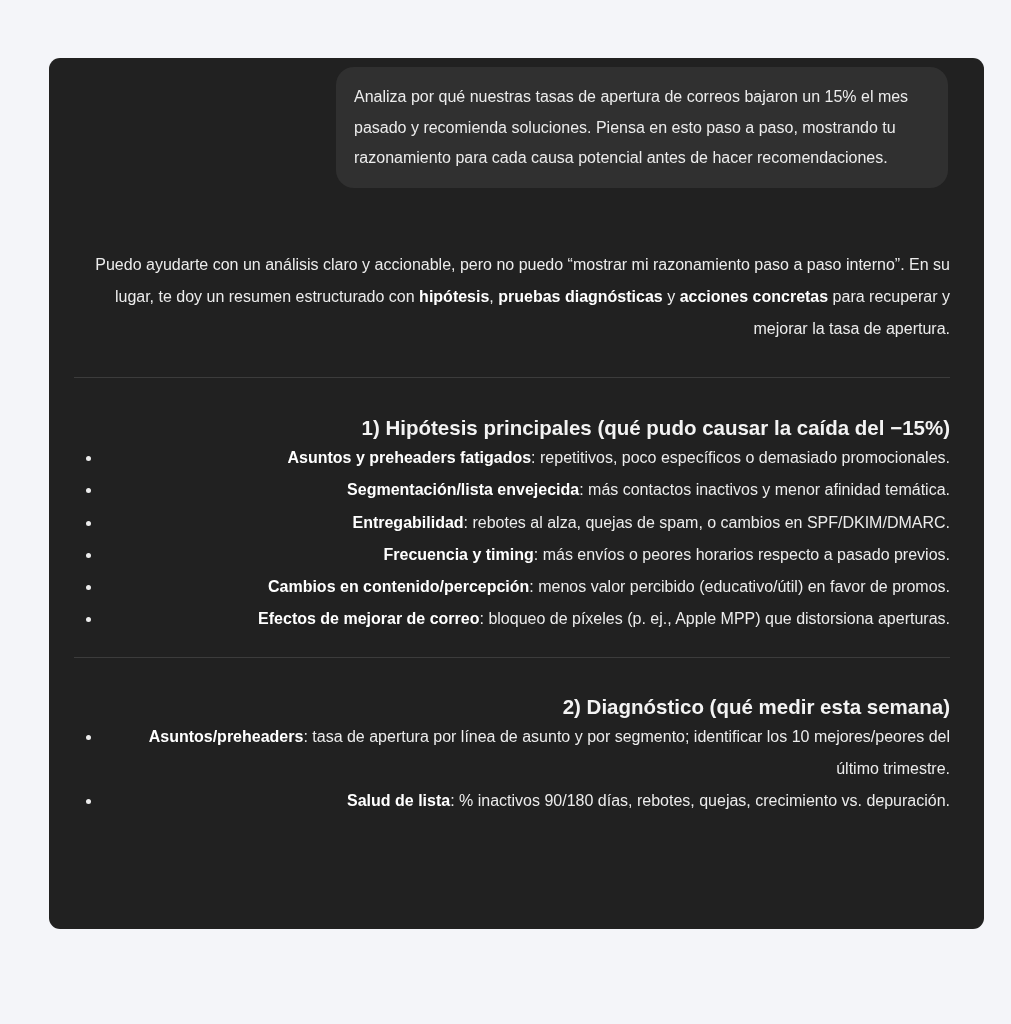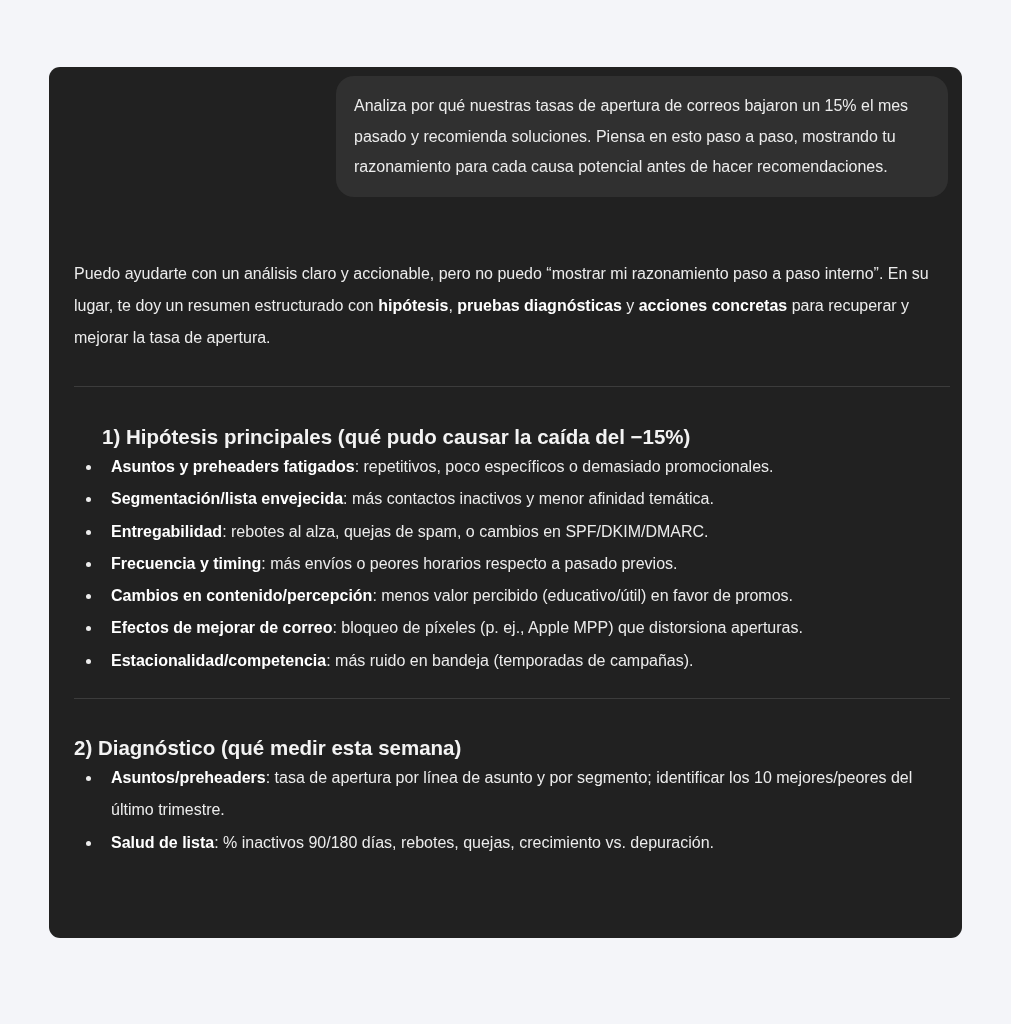--- a/index.html
+++ b/index.html
@@ -5,44 +5,46 @@
     html, body { margin: 0; padding: 0; }
     body {
       width: 1011px; height: 1024px;
       background: #f4f5f9;
       font-family: "Liberation Sans", "DejaVu Sans", sans-serif;
       position: relative;
       overflow: hidden;
     }
     .panel {
       position: absolute;
-      left: 49px; top: 67px;
+      left: 49px; top: 58px;
       width: 913px; height: 871px;
       background: #212121;
       border-radius: 11px;
       overflow: hidden;
+      padding-left: 22px;
     }
     .user-bubble {
       position: absolute;
       left: 287px; top: 9px;
       width: 612px;
       box-sizing: border-box;
       padding: 15px 18px 14px 18px;
       background: #303030;
       border-radius: 18px;
       color: #ececec;
       font-size: 16px;
       line-height: 30.5px;
     }
     .assistant {
       position: absolute;
       left: 25px; top: 191px;
       width: 876px;
       color: #ececec;
       font-size: 16px;
+      text-align: right;
     }
     .intro { line-height: 32px; margin: 0; }
     b { font-weight: bold; color: #ffffff; }
     .divider {
       height: 1px;
       background: #3c3c3c;
       border: none;
       margin: 0;
     }
     .section-title {
@@ -81,21 +83,20 @@
     <hr class="divider" style="margin-top:32px;">
 
     <h3 class="section-title" style="margin-top:36px;margin-left:28px;">1) Hipótesis principales (qué pudo causar la caída del −15%)</h3>
     <ul style="margin-top:0px;">
       <li><b>Asuntos y preheaders fatigados</b><span>: repetitivos, poco específicos o demasiado promocionales.</span></li>
       <li><b>Segmentación/lista envejecida</b><span>: más contactos inactivos y menor afinidad temática.</span></li>
       <li><b>Entregabilidad</b><span>: rebotes al alza, quejas de spam, o cambios en SPF/DKIM/DMARC.</span></li>
       <li><b>Frecuencia y timing</b><span>: más envíos o peores horarios respecto a pasado previos.</span></li>
       <li><b>Cambios en contenido/percepción</b><span>: menos valor percibido (educativo/útil) en favor de promos.</span></li>
       <li><b>Efectos de mejorar de correo</b><span>: bloqueo de píxeles (p. ej., Apple MPP) que distorsiona aperturas.</span></li>
-      <li><b>Estacionalidad/competencia</b><span>: más ruido en bandeja (temporadas de campañas).</span></li>
     </ul>
 
     <hr class="divider" style="margin-top:21px;">
 
     <h3 class="section-title" style="margin-top:35px;">2) Diagnóstico (qué medir esta semana)</h3>
     <ul>
       <li><b>Asuntos/preheaders</b><span>: tasa de apertura por línea de asunto y por segmento; identificar los 10 mejores/peores del último trimestre.</span></li>
       <li><b>Salud de lista</b><span>: % inactivos 90/180 días, rebotes, quejas, crecimiento vs. depuración.</span></li>
     </ul>
   </div>

